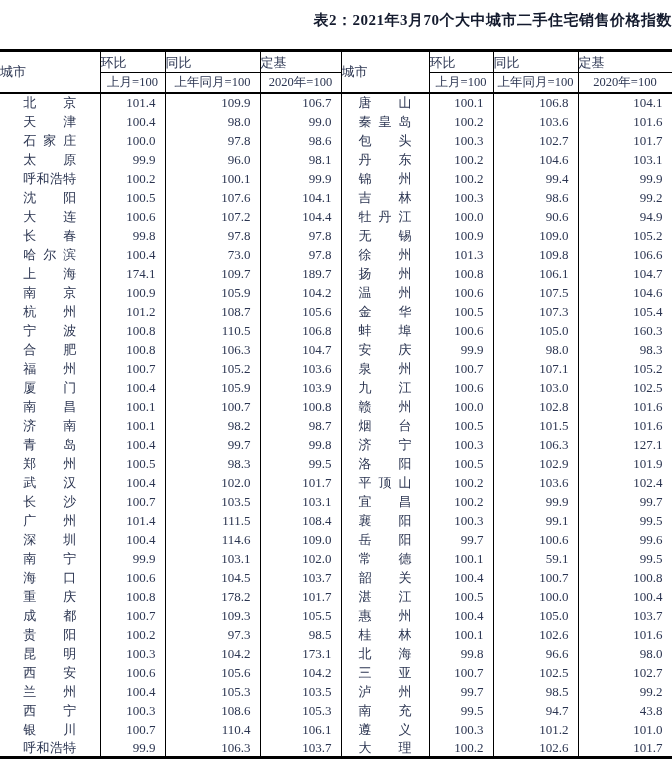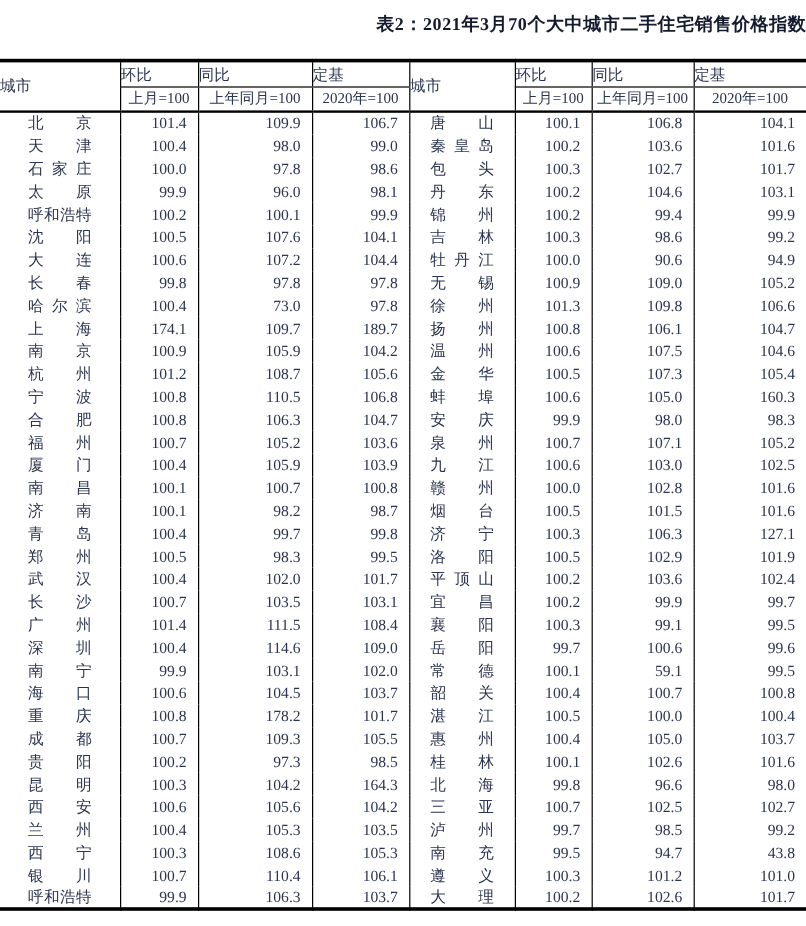--- a/index.html
+++ b/index.html
@@ -379,21 +379,21 @@
         <td class="bl c-num">98.5</td>
         <td class="bl c-city"><span class="city-name">桂林</span></td>
         <td class="bl c-num">100.1</td>
         <td class="bl c-num">102.6</td>
         <td class="bl c-num">101.6</td>
       </tr>
       <tr>
         <td class="c-city"><span class="city-name">昆明</span></td>
         <td class="bl c-num">100.3</td>
         <td class="bl c-num">104.2</td>
-        <td class="bl c-num">164.3</td>
+        <td class="bl c-num">173.1</td>
         <td class="bl c-city"><span class="city-name">北海</span></td>
         <td class="bl c-num">99.8</td>
         <td class="bl c-num">96.6</td>
         <td class="bl c-num">98.0</td>
       </tr>
       <tr>
         <td class="c-city"><span class="city-name">西安</span></td>
         <td class="bl c-num">100.6</td>
         <td class="bl c-num">105.6</td>
         <td class="bl c-num">104.2</td>

